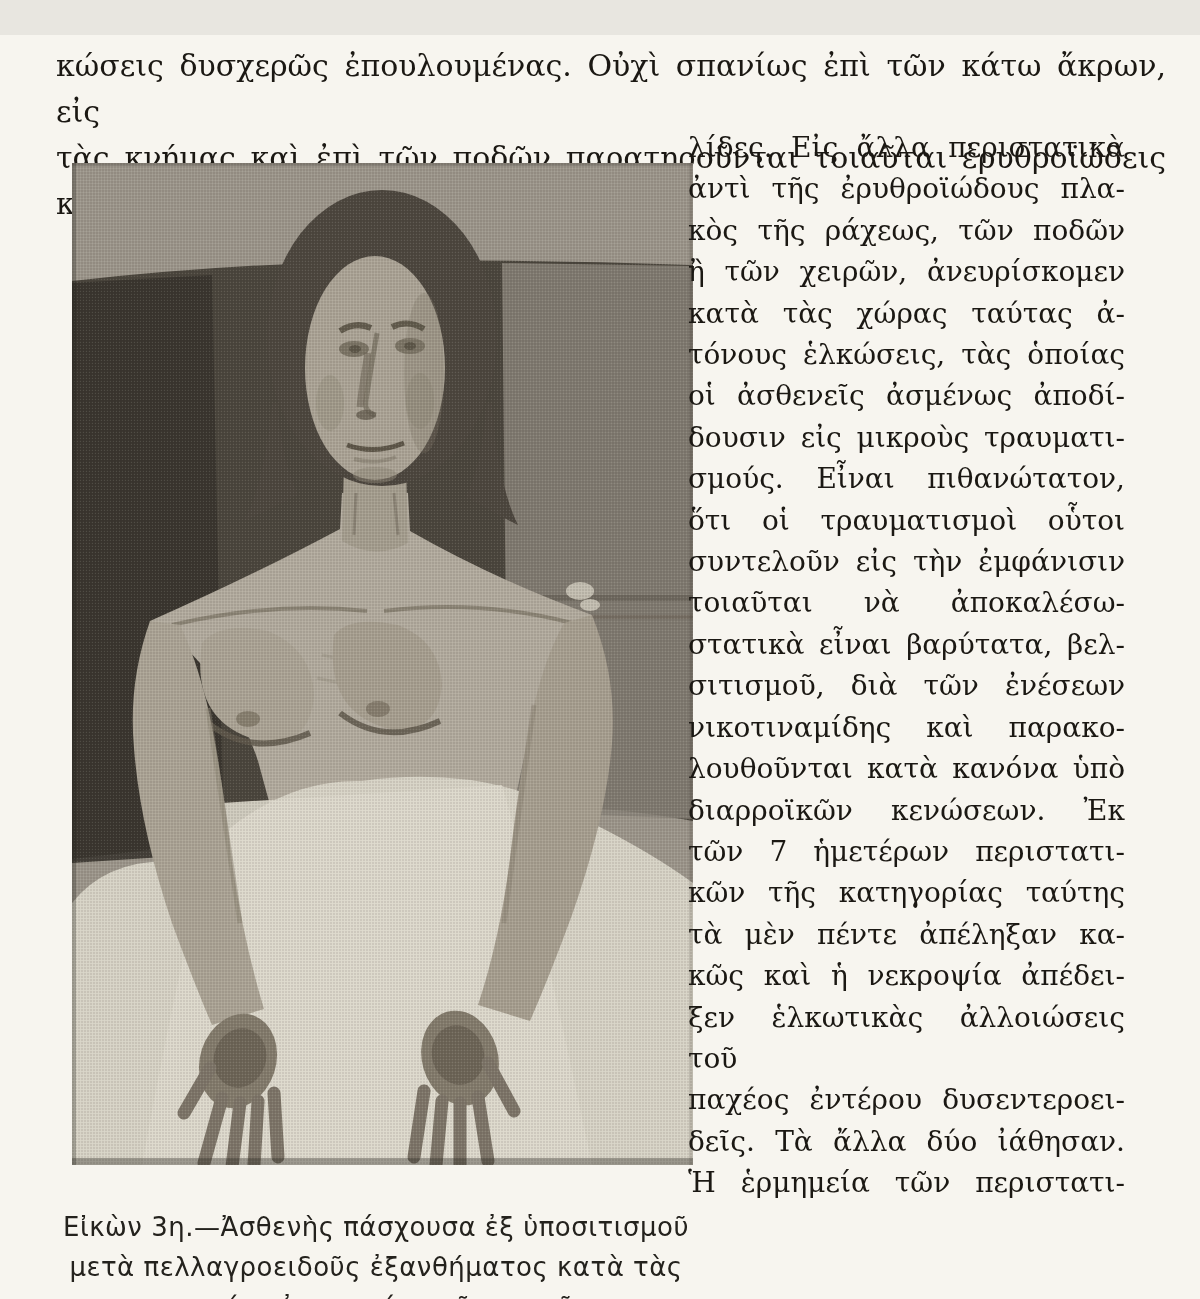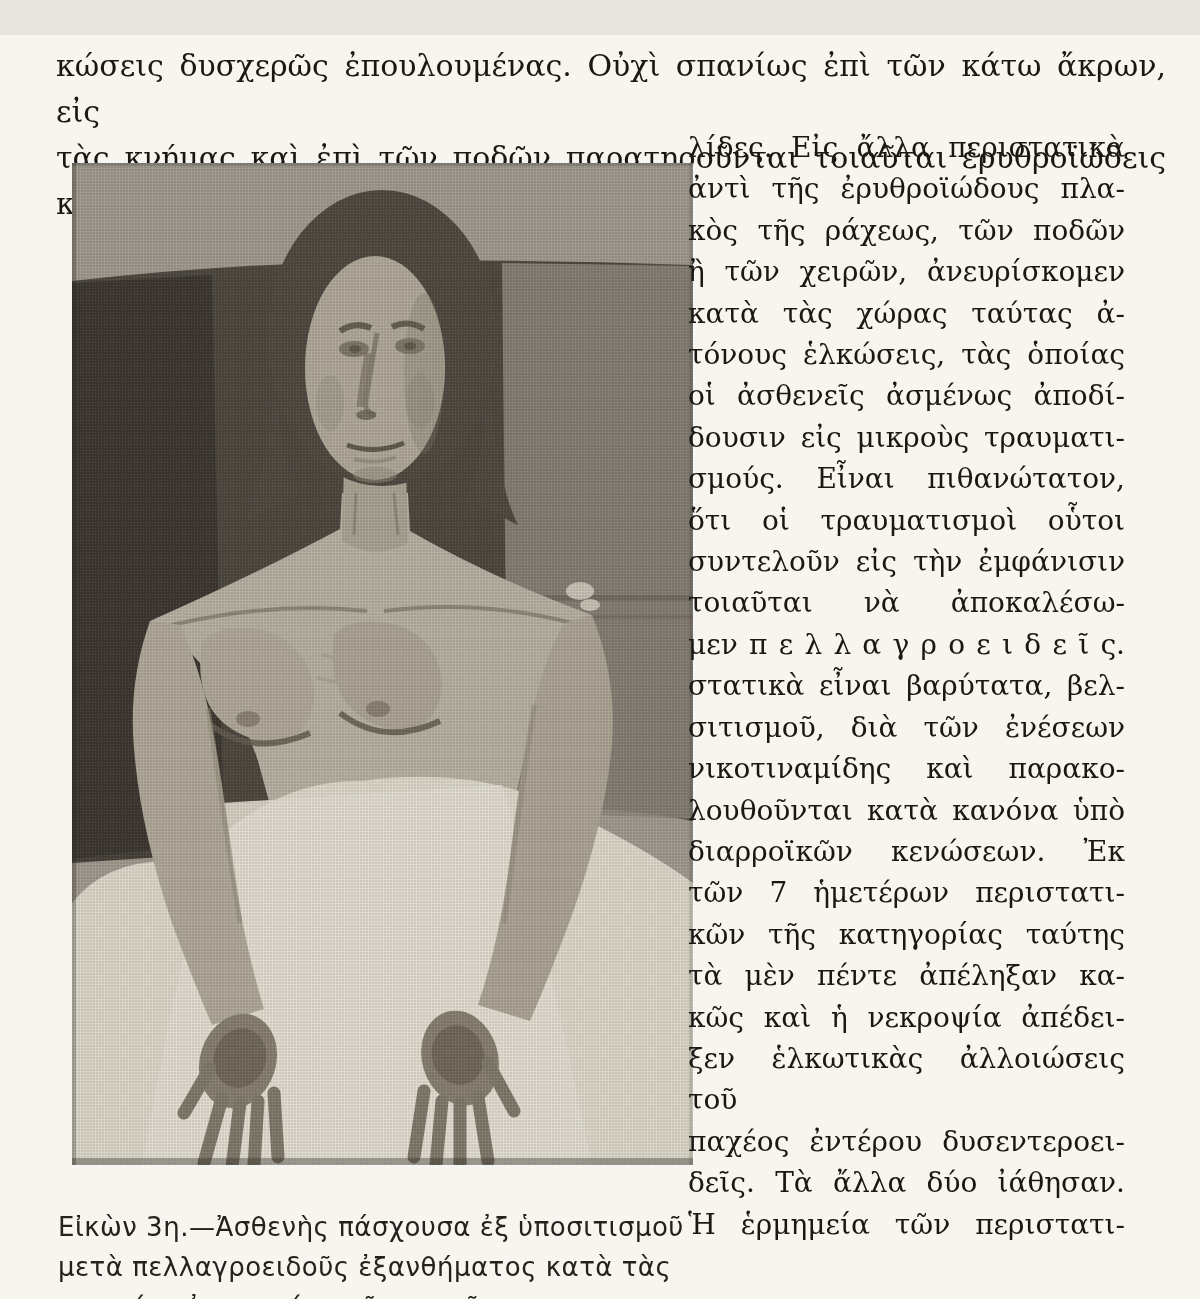--- a/index.html
+++ b/index.html
@@ -26,21 +26,21 @@
     position:absolute;left:72px;top:128px;width:621px;height:1002px;margin:0;
   }
   .photo-fig svg{display:block;}
   
   .caption{
     position:absolute;left:58px;top:1172px;width:636px;
     font-family:"DejaVu Sans","Liberation Sans",sans-serif;
     font-size:26px;line-height:40px;letter-spacing:.5px;
     color:var(--caption-ink,#24221d);
   }
-  .caption .cap-line{}
+  .caption .cap-line{text-align:center;}
   
   .right-col{
     position:absolute;left:688px;top:92px;width:437px;height:1207px;
     overflow:hidden;
     font-size:28px;line-height:41.4px;
   }
   .right-col .rline{
     text-align:justify;text-align-last:justify;
   }
   
@@ -184,21 +184,20 @@
       <div class="rline">κὸς τῆς ράχεως, τῶν ποδῶν</div>
       <div class="rline">ἢ τῶν χειρῶν, ἀνευρίσκομεν</div>
       <div class="rline">κατὰ τὰς χώρας ταύτας ἀ-</div>
       <div class="rline">τόνους ἑλκώσεις, τὰς ὁποίας</div>
       <div class="rline">οἱ ἀσθενεῖς ἀσμένως ἀποδί-</div>
       <div class="rline">δουσιν εἰς μικροὺς τραυματι-</div>
       <div class="rline">σμούς. Εἶναι πιθανώτατον,</div>
       <div class="rline">ὅτι οἱ τραυματισμοὶ οὗτοι</div>
       <div class="rline">συντελοῦν εἰς τὴν ἐμφάνισιν</div>
       <div class="rline">τοιαῦται νὰ ἀποκαλέσω-</div>
-      <div class="rline">μεν π ε λ λ α γ ρ ο ε ι δ ε ῖ ς.</div>
       <div class="rline">στατικὰ εἶναι βαρύτατα, βελ-</div>
       <div class="rline">σιτισμοῦ, διὰ τῶν ἐνέσεων</div>
       <div class="rline">νικοτιναμίδης καὶ παρακο-</div>
       <div class="rline">λουθοῦνται κατὰ κανόνα ὑπὸ</div>
       <div class="rline">διαρροϊκῶν κενώσεων. Ἐκ</div>
       <div class="rline">τῶν 7 ἡμετέρων περιστατι-</div>
       <div class="rline">κῶν τῆς κατηγορίας ταύτης</div>
       <div class="rline">τὰ μὲν πέντε ἀπέληξαν κα-</div>
       <div class="rline">κῶς καὶ ἡ νεκροψία ἀπέδει-</div>
       <div class="rline">ξεν ἑλκωτικὰς ἀλλοιώσεις τοῦ</div>

